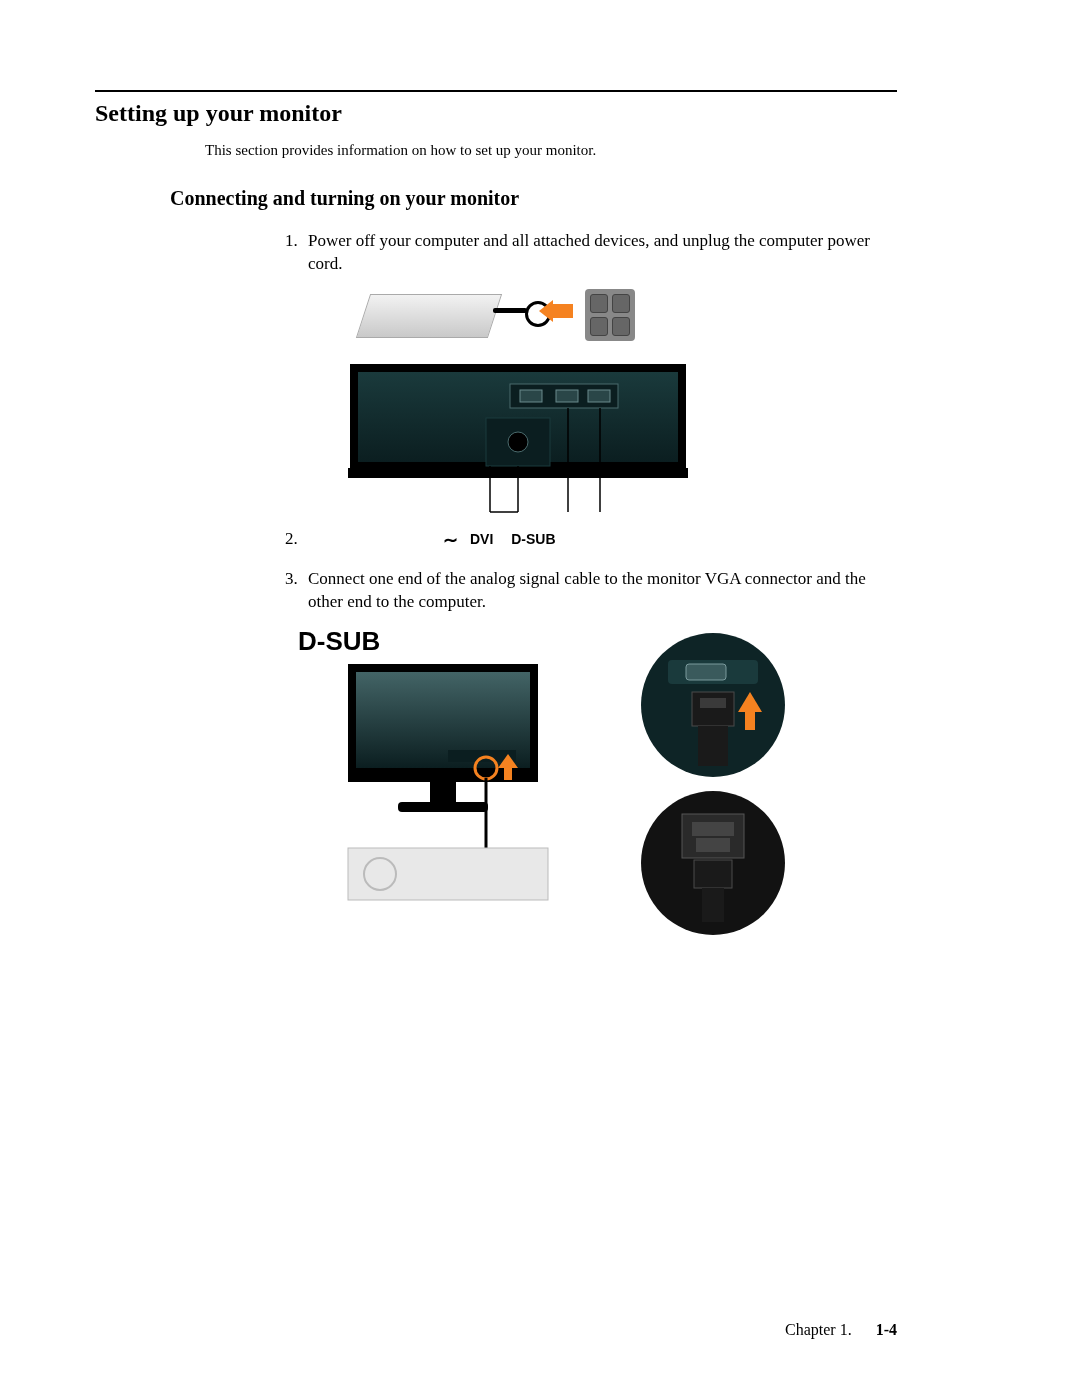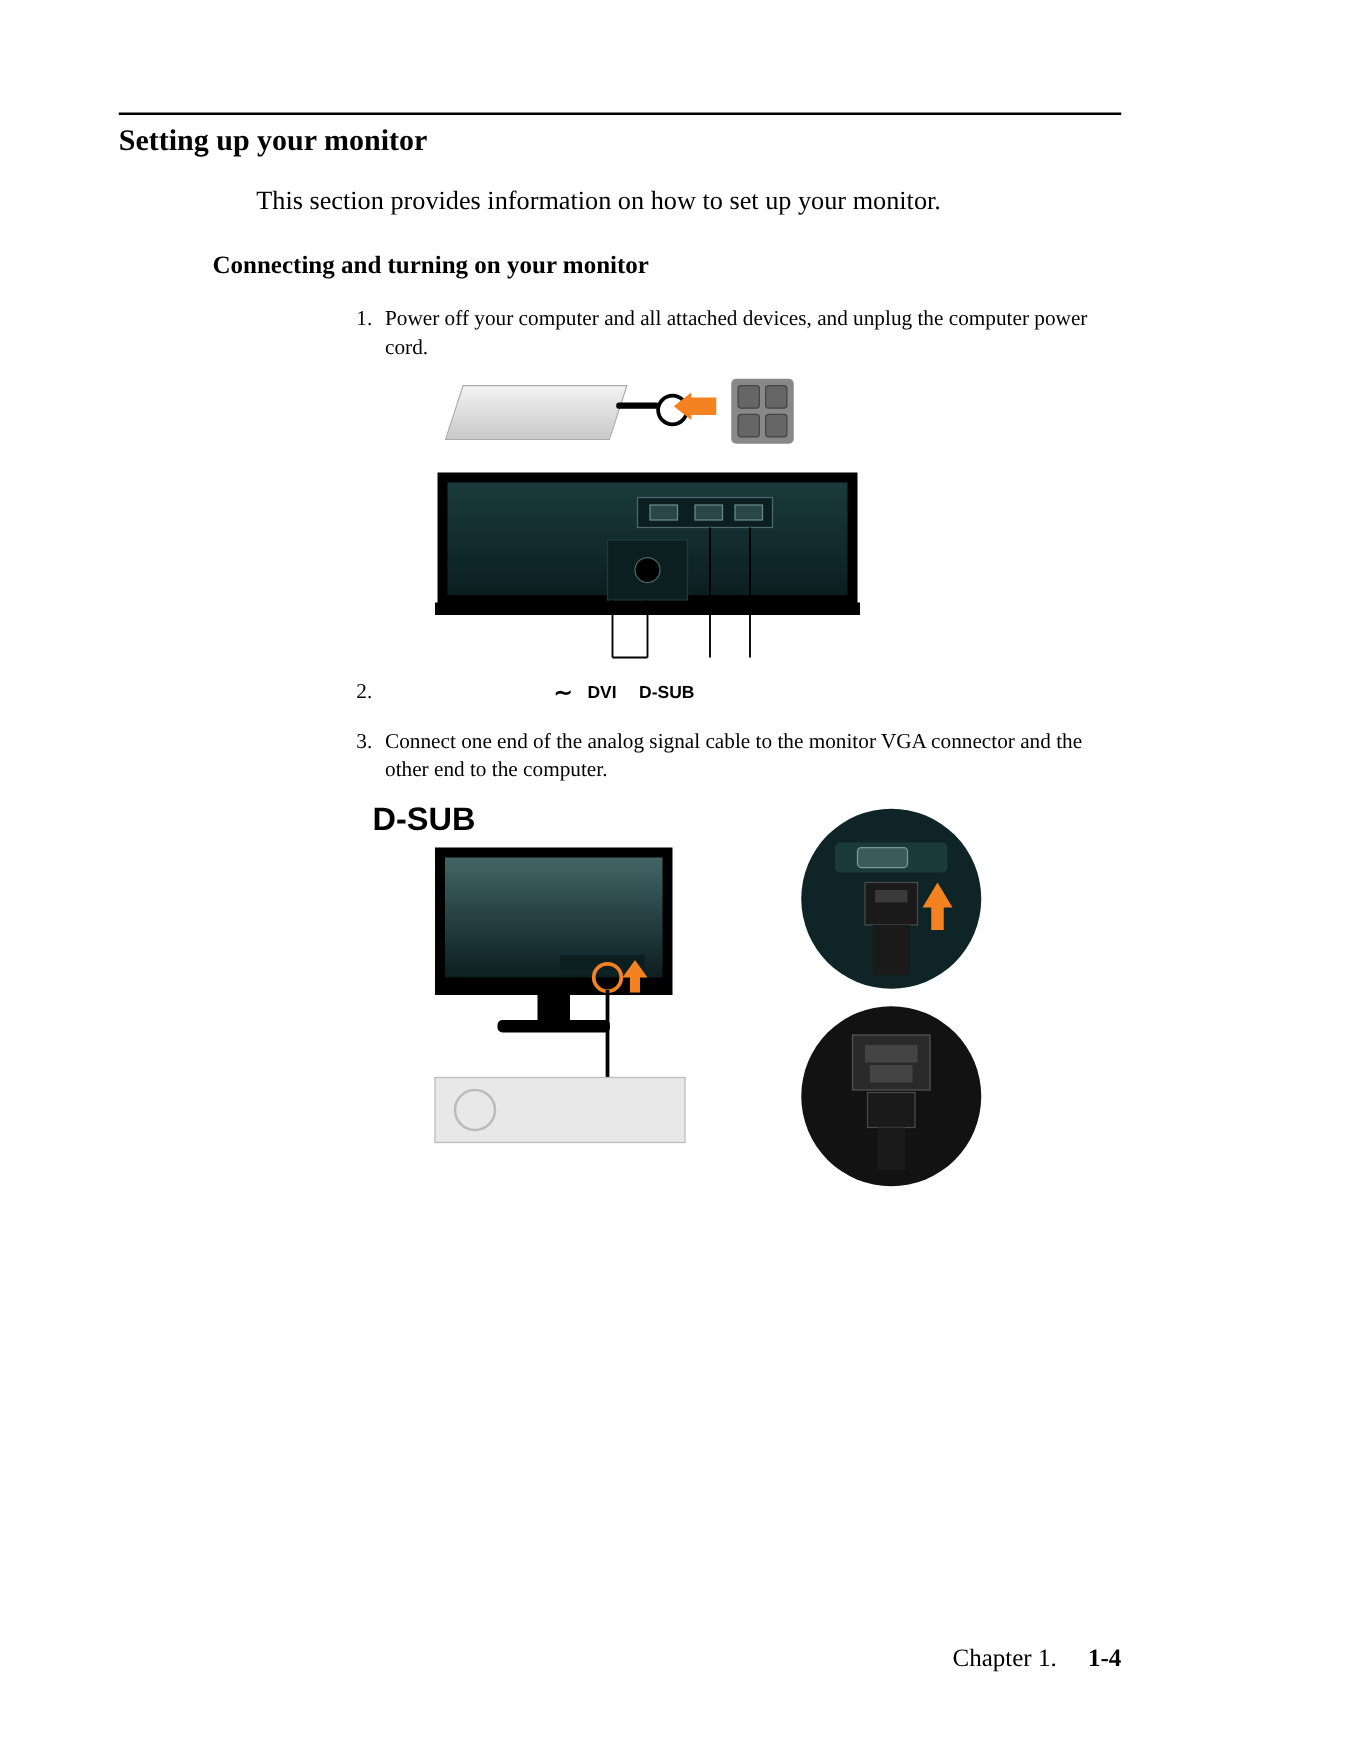--- a/index.html
+++ b/index.html
@@ -20,21 +20,21 @@
     border: none;
     border-top: 2px solid #000;
     margin: 0 0 8px 0;
   }
   h1.section {
     font-size: 24px;
     font-weight: bold;
     margin: 4px 0 14px 0;
   }
   .intro {
-    font-size: 21px;
+    font-size: 15px;
     margin-left: 110px;
     margin-bottom: 28px;
   }
   h2.subsection {
     font-size: 20px;
     font-weight: bold;
     margin: 0 0 20px 75px;
   }
   .body {
     margin-left: 185px;
@@ -53,21 +53,21 @@
   ol.steps > li {
     margin-bottom: 12px;
     padding-left: 6px;
     line-height: 1.35;
   }
   .fig { margin: 10px 0 18px 0; }
   .footer {
     position: absolute;
     right: 95px;
     bottom: 58px;
-    font-size: 20px;
+    font-size: 16px;
     margin-top: 20px;
   }
   .footer .pg { font-weight: bold; margin-left: 20px; }
 
   
   .fig1 {
     width: 275px; height: 58px; margin-left: 55px;
     position: relative;
   }
   .fig1 .comp {

